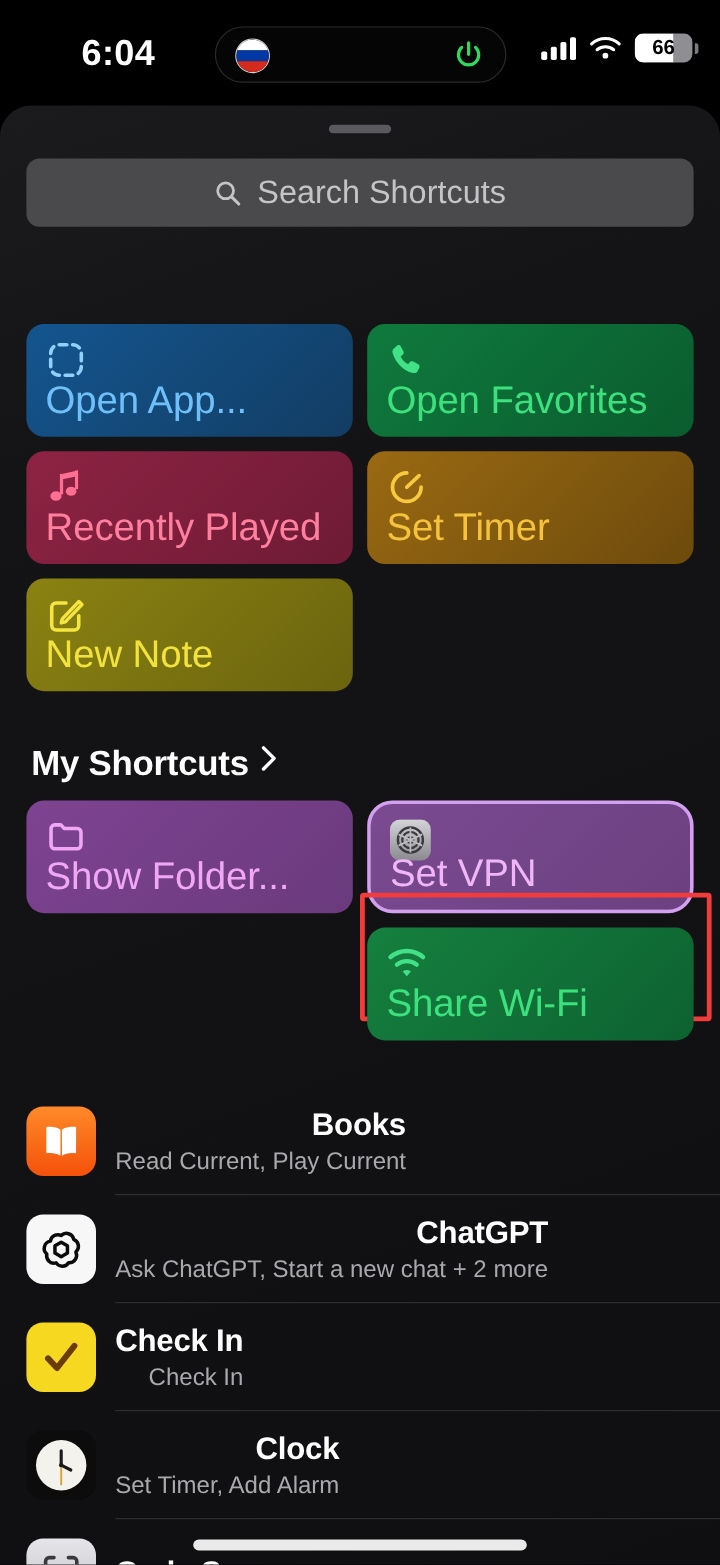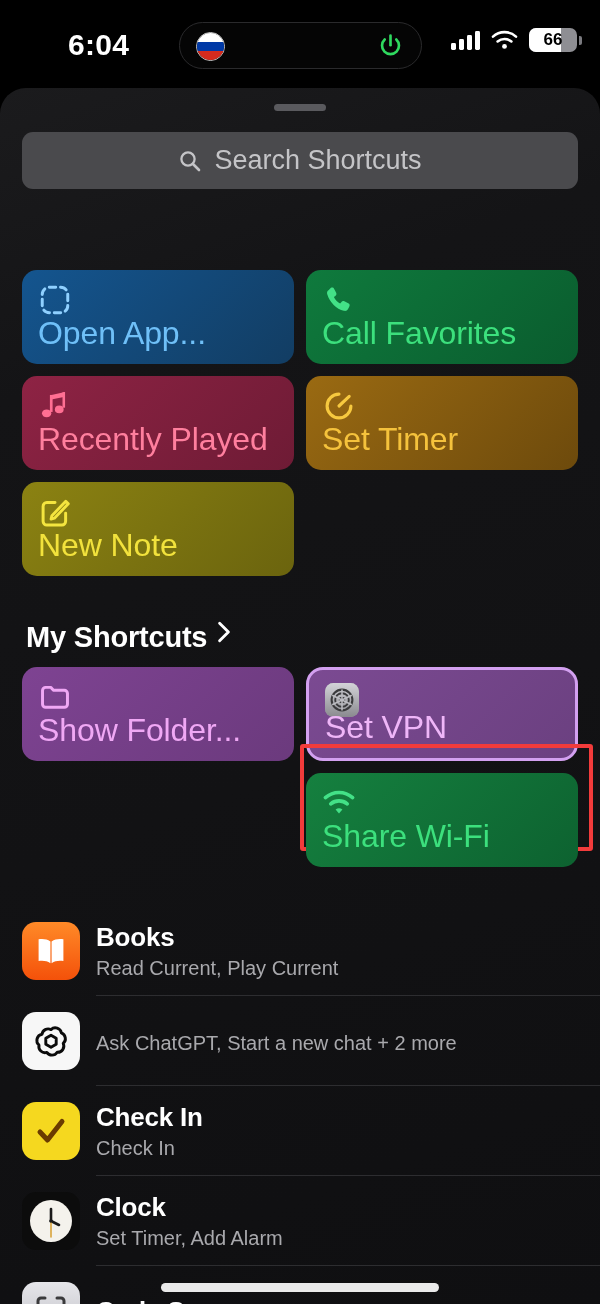--- a/index.html
+++ b/index.html
@@ -94,21 +94,21 @@
   .tile.selected {
     border:3px solid #d3a0f0; border-radius:17px;
   }
   .sel-box {
     position:absolute; border:4px solid #f23b3b; border-radius:3px;
     pointer-events:none;
   }
 
   
   .list { position:absolute; left:0; width:600px; }
-  .row { position:relative; height:90px; display:flex; align-items:center; }
+  .row { position:relative; height:90px; display:flex; align-items:center;text-align:right; }
   .row .app-icon {
     position:absolute; left:22px; top:50%; transform:translateY(-50%);
     width:58px; height:58px; border-radius:14px; overflow:hidden;
     display:flex; align-items:center; justify-content:center;
   }
   .row .r-text { position:absolute; left:96px; top:50%; transform:translateY(-50%); }
   .row .r-title { color:#fff; font-size:26px; font-weight:700; letter-spacing:-.2px; }
   .row .r-sub { color:#a9a9ad; font-size:20px; margin-top:4px; }
   .sep { position:absolute; left:96px; right:0; bottom:0; height:1px; background:#2d2d30; }
 
@@ -175,21 +175,21 @@
       <svg class="t-icon" viewBox="0 0 24 24">
         <rect x="3" y="3" width="18" height="18" rx="5" fill="none" stroke="#8fd0ff" stroke-width="2.1" stroke-dasharray="4.5 3.4" stroke-linecap="round"></rect>
       </svg>
       <div class="t-label" style="color: rgb(111, 192, 248);">Open App...</div>
     </div>
 
     <div class="tile" id="gs1" style="left: 306px; top: 182px; background: linear-gradient(135deg, rgb(15, 122, 61), rgb(10, 92, 46));">
       <svg class="t-icon" viewBox="0 0 24 24">
         <path d="M6.3 3.4 c1 -.5 1.8 -.2 2.3 .8 l1.4 2.7 c.4 .9 .2 1.6 -.6 2.2 l-1 .8 c.9 2 2.4 3.6 4.4 4.6 l.8 -1 c.6 -.8 1.3 -1 2.2 -.6 l2.7 1.4 c1 .5 1.3 1.3 .8 2.3 l-.9 1.8 c-.6 1.1 -1.6 1.5 -3 1.2 C10.3 18.6 5.4 13.7 3.7 8 c-.4 -1.5 0 -2.5 1.1 -3.1 z" fill="#43e187"></path>
       </svg>
-      <div class="t-label" style="color: rgb(60, 224, 125);">Call Favorites</div>
+      <div class="t-label" style="color: rgb(60, 224, 125);">Open Favorites</div>
     </div>
 
     <div class="tile" id="gs2" style="left: 22px; top: 288px; background: linear-gradient(135deg, rgb(142, 35, 68), rgb(110, 27, 53));">
       <svg class="t-icon" viewBox="0 0 24 24">
         <path d="M9.5 4.2 L19 2.2 v3.2 L9.5 7.4 z" fill="#ff6f93"></path>
         <rect x="8.4" y="4.2" width="1.9" height="12" fill="#ff6f93"></rect>
         <rect x="17.3" y="2.2" width="1.8" height="11" fill="#ff6f93"></rect>
         <ellipse cx="6.1" cy="17.2" rx="3.3" ry="2.8" fill="#ff6f93"></ellipse>
         <ellipse cx="15" cy="14.4" rx="3.1" ry="2.7" fill="#ff6f93"></ellipse>
       </svg>
@@ -219,21 +219,21 @@
       </svg>
     </div>
 
     <div class="tile" id="ms0" style="left: 22px; top: 579px; background: linear-gradient(135deg, rgb(126, 67, 146), rgb(107, 58, 125));">
       <svg class="t-icon" viewBox="0 0 24 24">
         <path d="M3.2 7.4 a2.2 2.2 0 0 1 2.2 -2.2 h3.6 l1.9 2.1 h7.7 a2.2 2.2 0 0 1 2.2 2.2 v7.6 a2.2 2.2 0 0 1 -2.2 2.2 H5.4 a2.2 2.2 0 0 1 -2.2 -2.2 z" fill="none" stroke="#f0a8f5" stroke-width="2.1" stroke-linejoin="round"></path>
       </svg>
       <div class="t-label" style="color: rgb(240, 168, 245);">Show Folder...</div>
     </div>
 
-    <div class="tile selected" id="ms1" style="left: 306px; top: 579px; background: linear-gradient(135deg, rgb(123, 74, 146), rgb(107, 64, 128));">
+    <div class="tile selected" id="ms1" style="left: 306px; top: 579px; background: linear-gradient(135deg, rgb(123, 74, 146), rgb(107, 64, 128)); border-radius: 21px;">
       <svg class="t-icon" viewBox="0 0 36 36">
         <rect x="0" y="0" width="36" height="36" rx="9" fill="#9d9da2"></rect>
         <rect x="0" y="0" width="36" height="36" rx="9" fill="url(#gg)"></rect>
         <defs>
           <linearGradient id="gg" x1="0" y1="0" x2="0" y2="1">
             <stop offset="0" stop-color="#d3d3d8"></stop>
               <stop offset="1" stop-color="#8a8a8f"></stop>
           </linearGradient>
         </defs>
         <circle cx="18" cy="18" r="11" fill="none" stroke="#3a3a3c" stroke-width="2.2"></circle>
@@ -274,20 +274,21 @@
       <div class="row">
         <div class="app-icon" style="background:#f7f7f7;">
           <svg width="40" height="40" viewBox="0 0 40 40">
             <g fill="none" stroke="#0b0b0b" stroke-width="2.9" stroke-linejoin="round" stroke-linecap="round">
               <path d="M20 8.6 a6.2 6.2 0 0 1 10.4 3.3 a6.2 6.2 0 0 1 1.8 10.5 a6.2 6.2 0 0 1 -6 8.9 a6.2 6.2 0 0 1 -10.4 .1 a6.2 6.2 0 0 1 -7.8 -7.3 a6.2 6.2 0 0 1 3 -10.8 a6.2 6.2 0 0 1 9 -4.7 z"></path>
               <path d="M20 14.2 L25.2 17.2 L25.2 23.2 L20 26.2 L14.8 23.2 L14.8 17.2 z"></path>
             </g>
           </svg>
         </div>
         <div class="r-text">
+          <div class="r-title">ChatGPT</div>
           <div class="r-sub">Ask ChatGPT, Start a new chat + 2 more</div>
         </div>
         <div class="sep"></div>
       </div>
 
       <div class="row">
         <div class="app-icon" style="background:#f5d81f;">
           <svg width="36" height="34" viewBox="0 0 36 34">
             <path d="M7 18 L14.5 26 L29 7.5" fill="none" stroke="#6b3c00" stroke-width="5" stroke-linecap="round" stroke-linejoin="round"></path>
           </svg>

